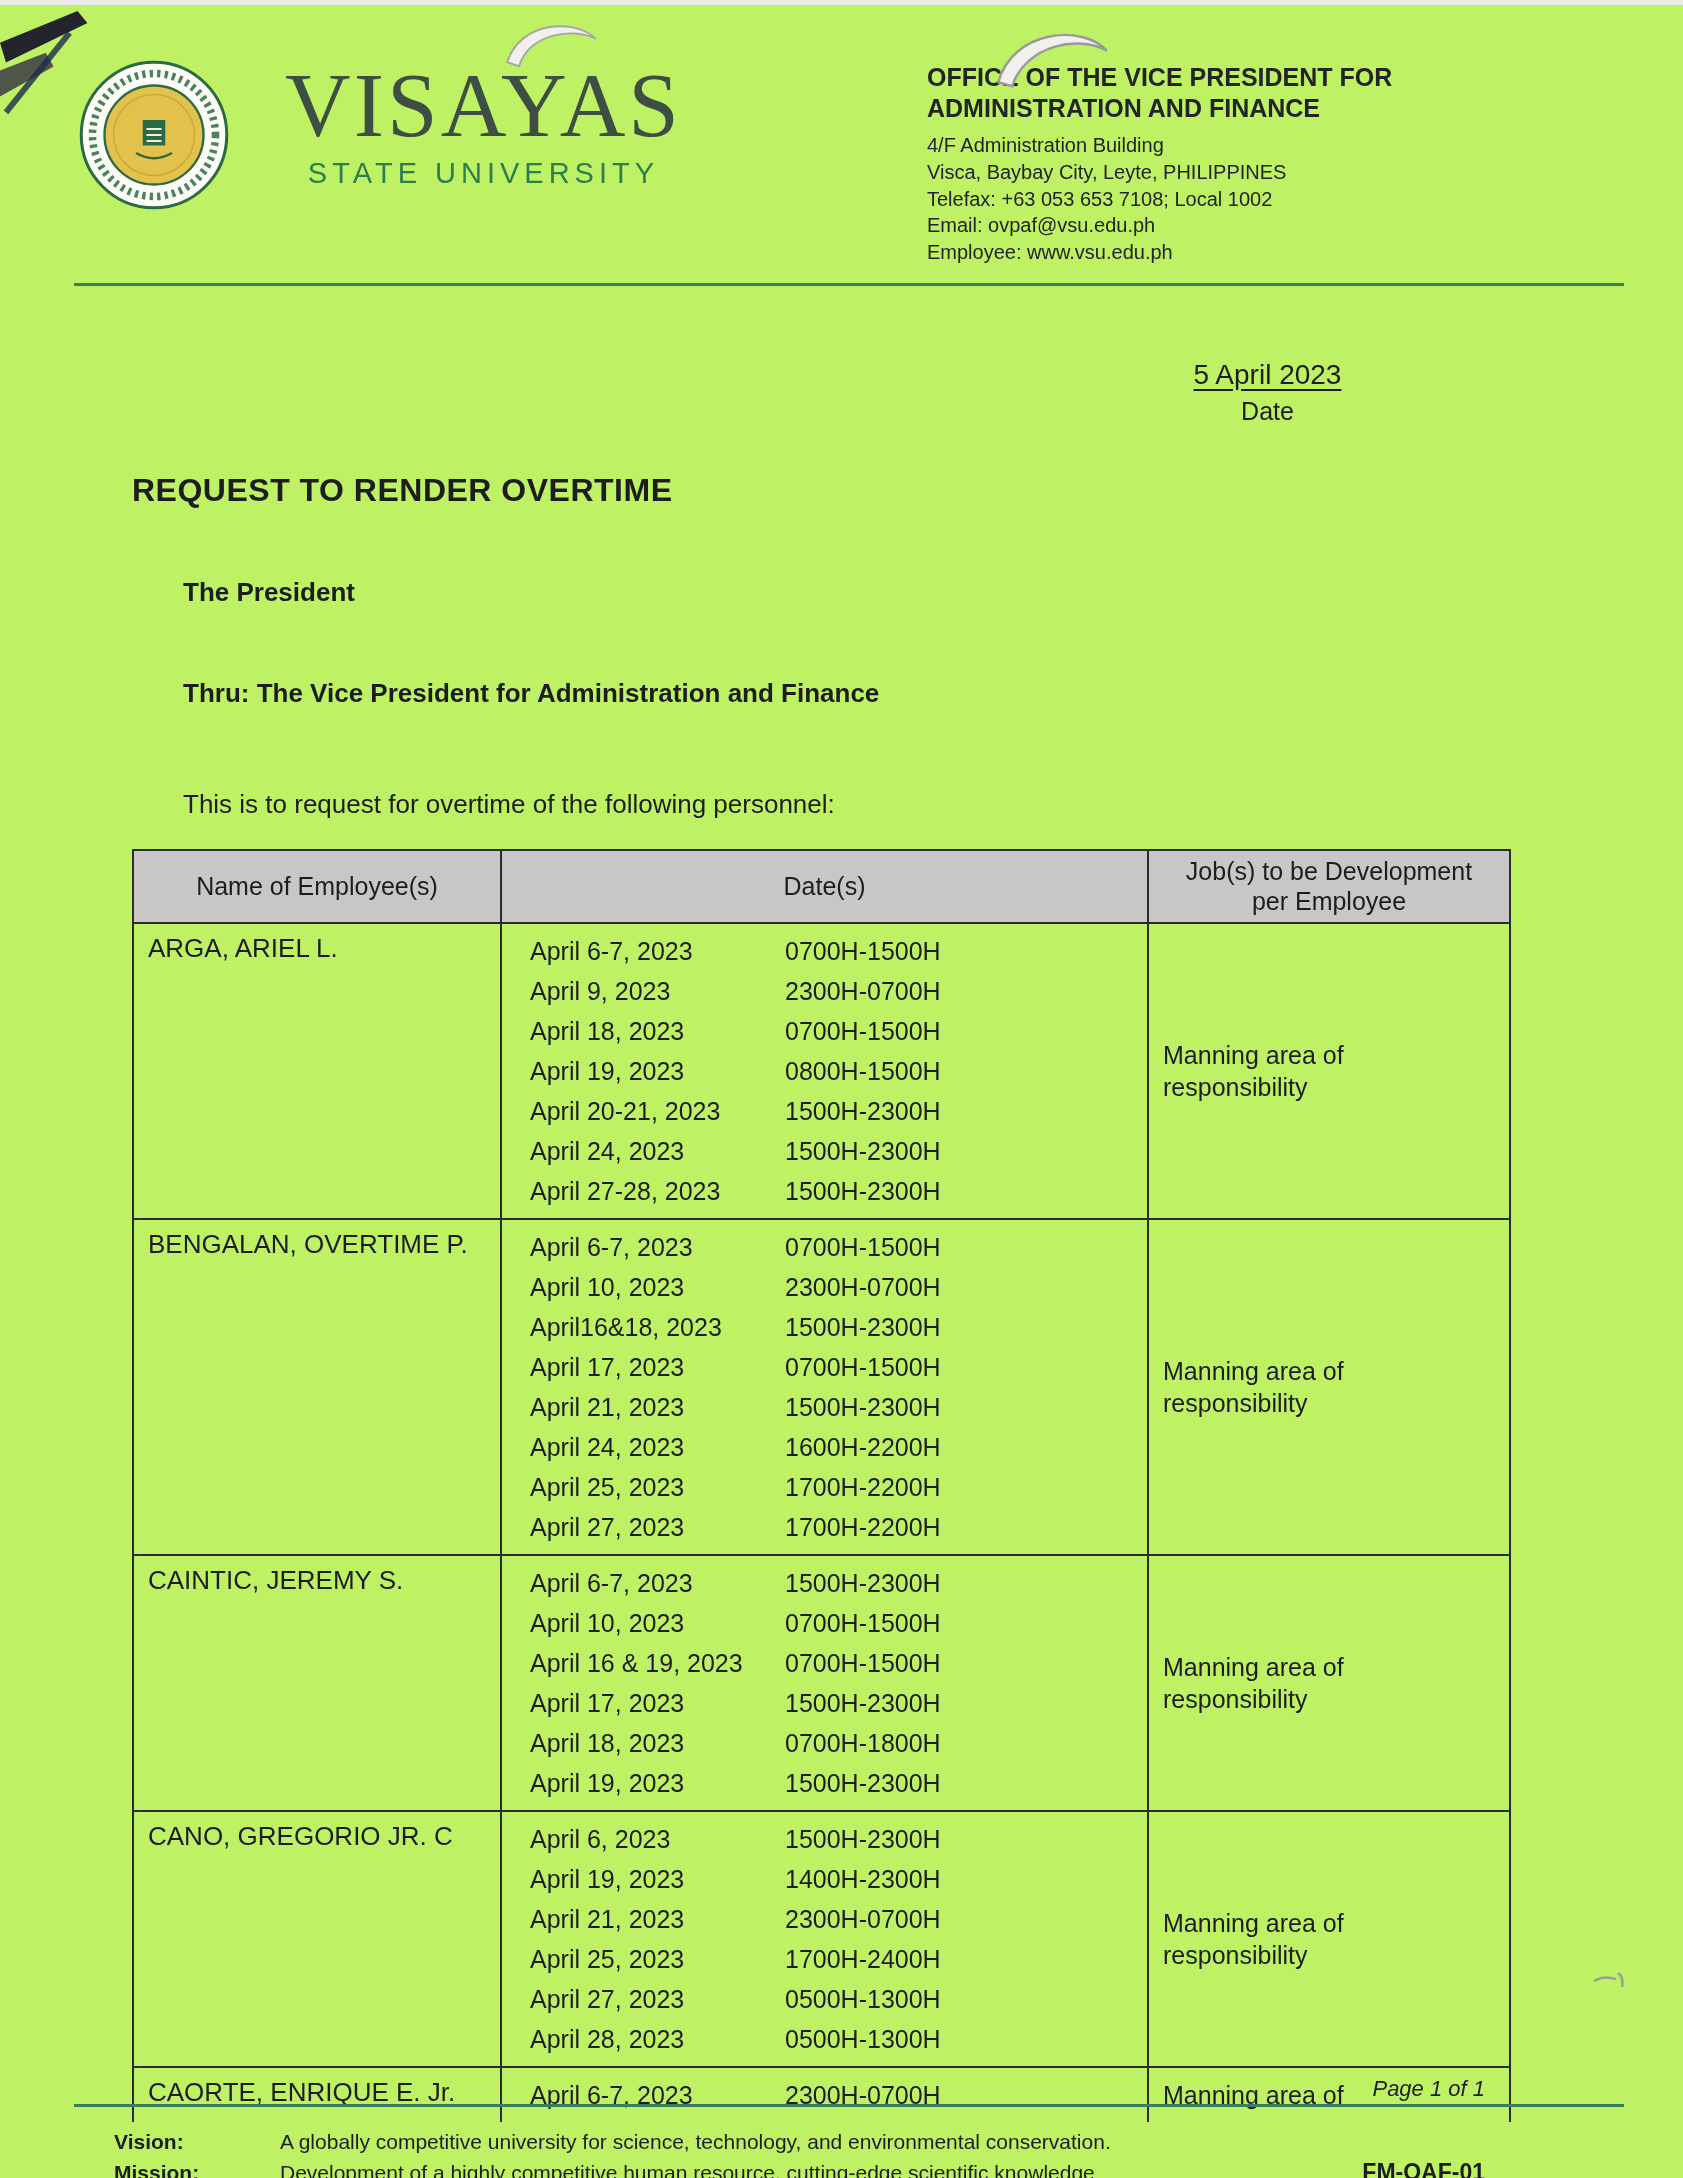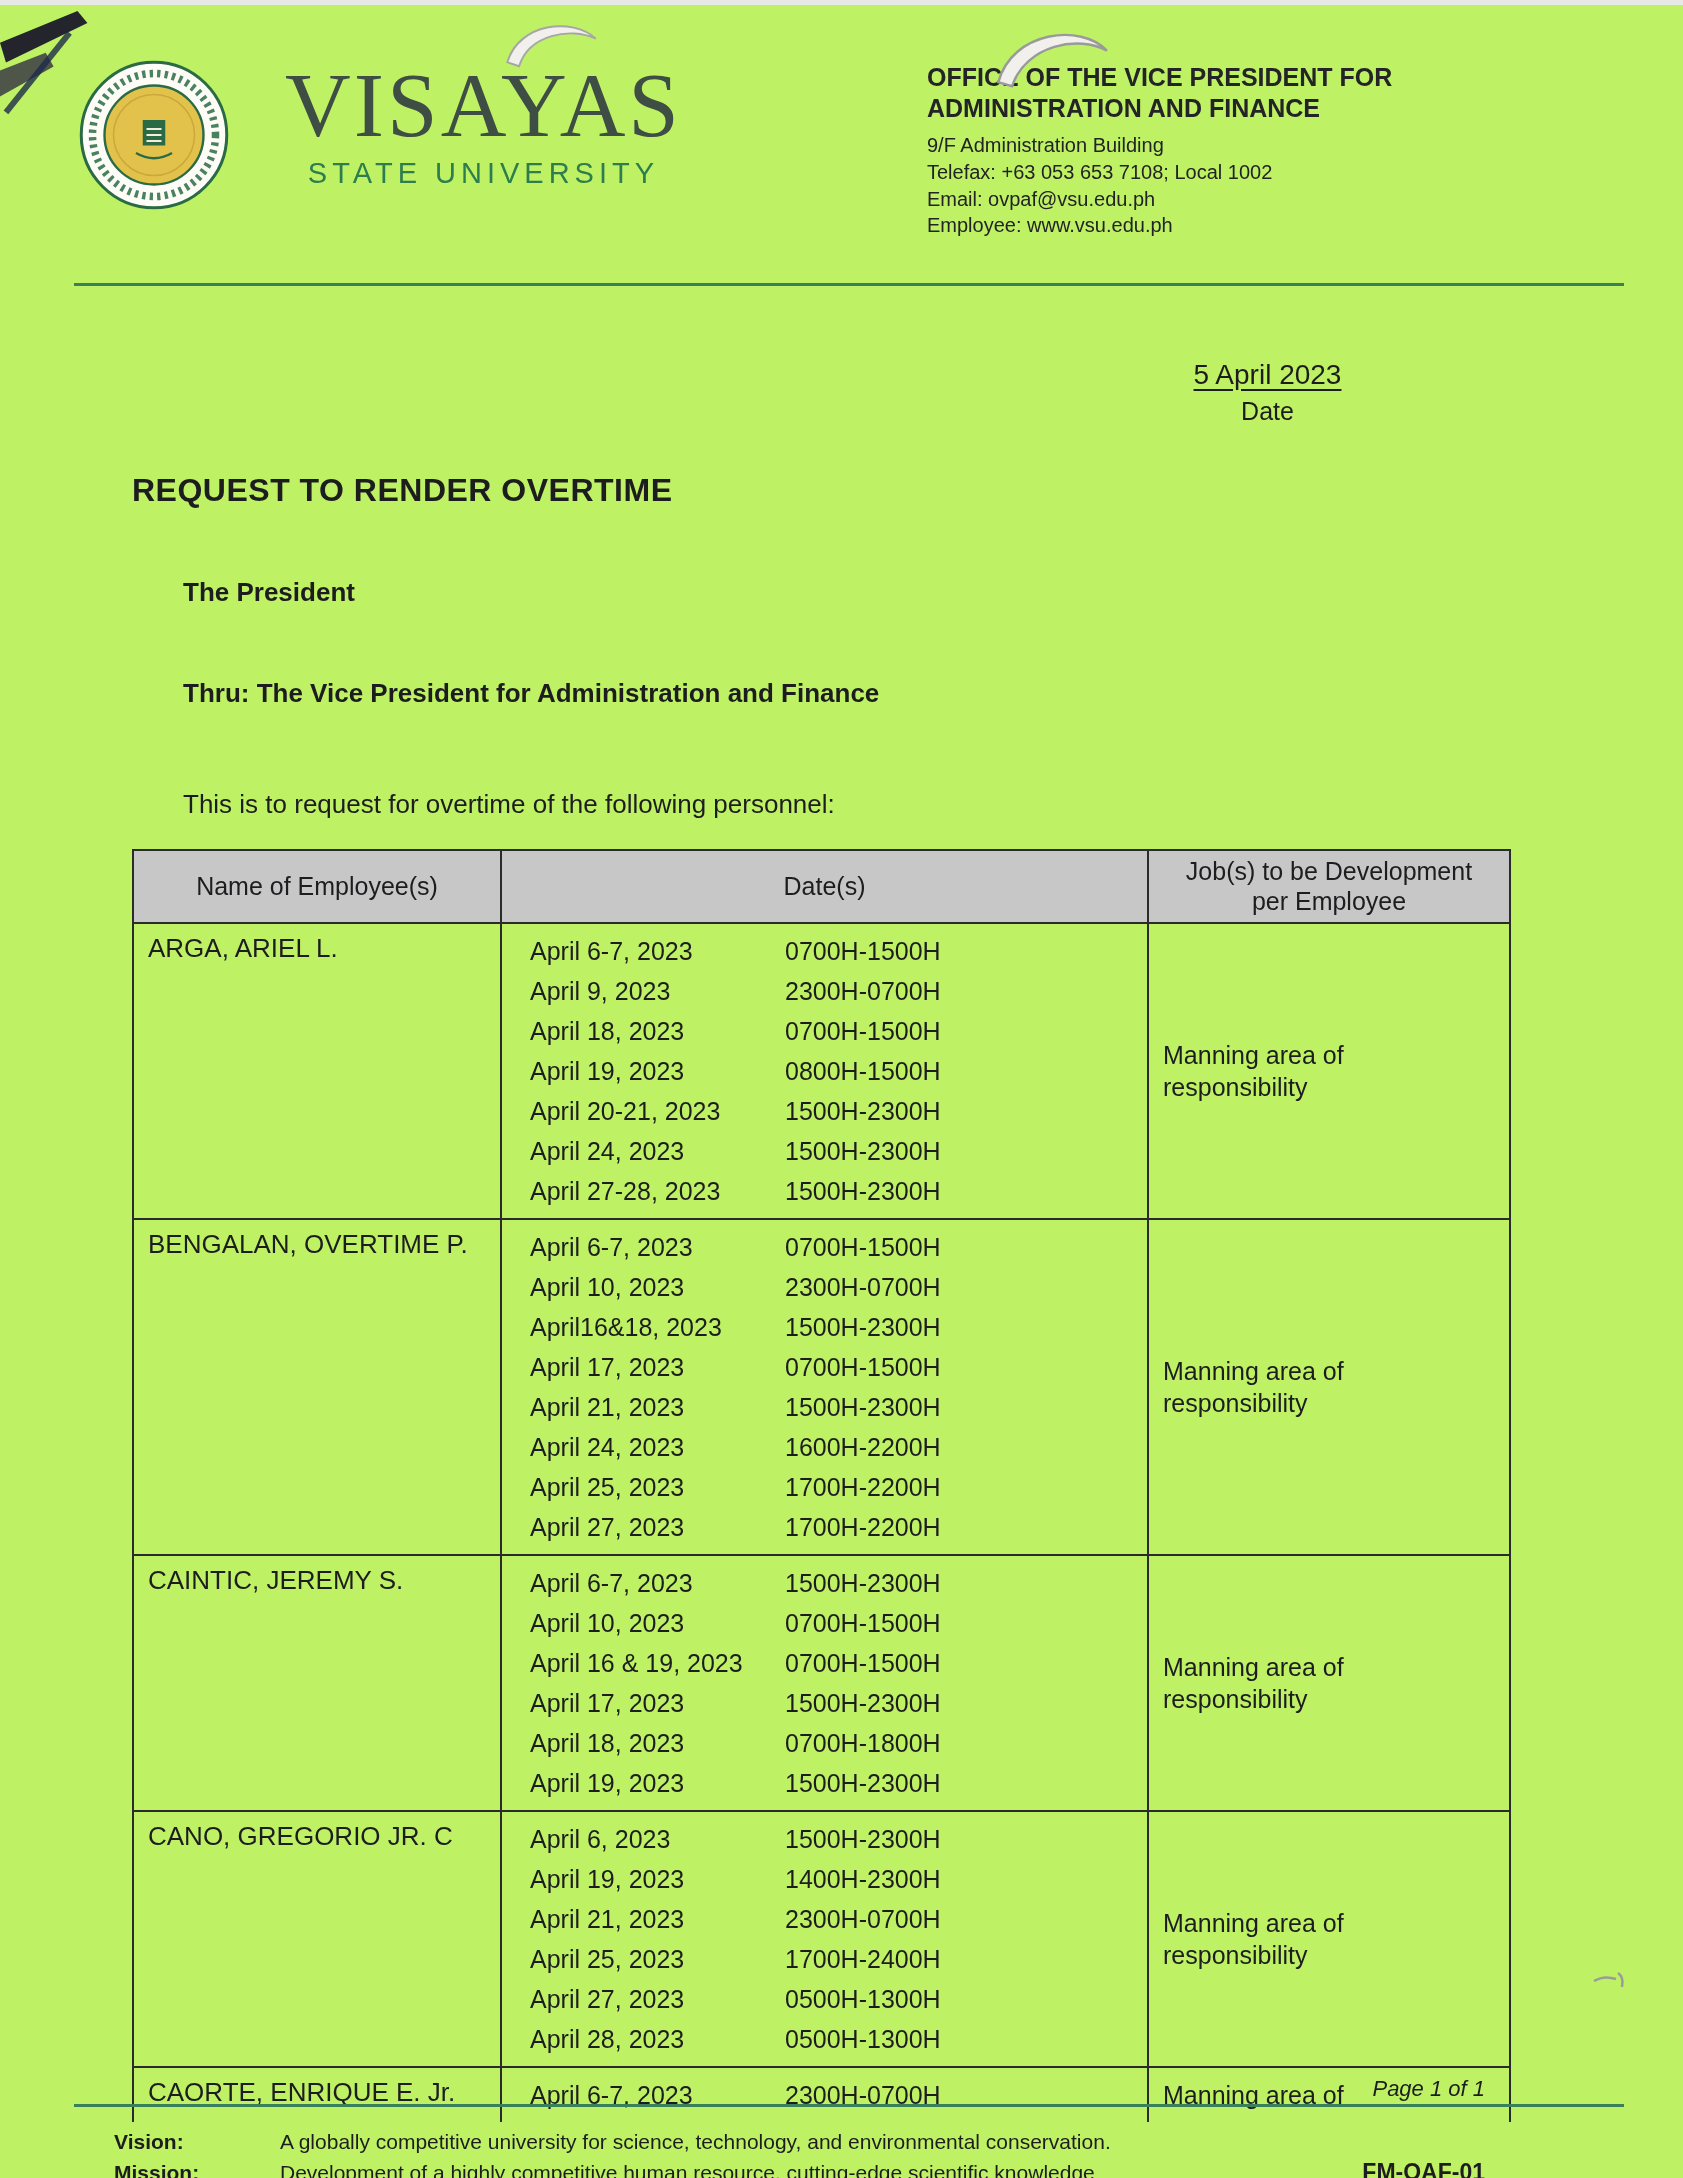--- a/index.html
+++ b/index.html
@@ -86,21 +86,22 @@
       <path d="M38 62 q12 7 24 0" fill="none" stroke="#2a6b45" stroke-width="1.6"></path>
     </svg>
     <div class="wordmark">
       <div class="wordmark-main">VISAYAS</div>
       <div class="wordmark-sub">STATE UNIVERSITY</div>
     </div>
     <div class="office-block">
       <div class="office-title">OFFICE OF THE VICE PRESIDENT FOR</div>
       <div class="office-title">ADMINISTRATION AND FINANCE</div>
       <div class="office-address">
-          <div>9/F Administration Building</div>
+          <div>4/F Administration Building</div>
+          <div>Visca, Baybay City, Leyte, PHILIPPINES</div>
           <div>Telefax: +63 053 653 7108; Local 1002</div>
           <div>Email: ovpaf@vsu.edu.ph</div>
           <div>Employee: www.vsu.edu.ph</div>
         </div>
     </div>
   </div>
 
   <div class="rule-top"></div>
 
   <div class="date-block">

